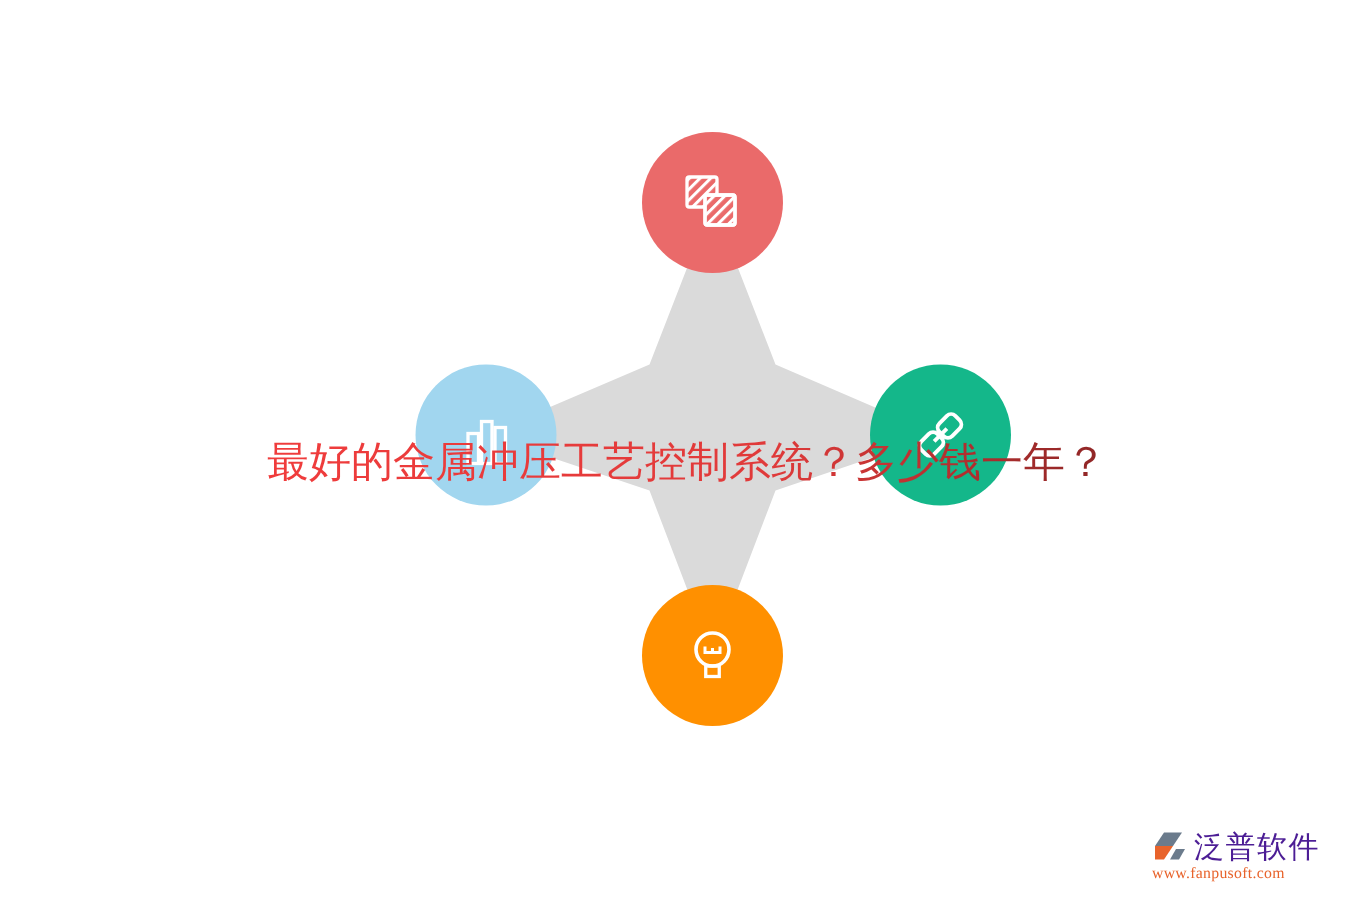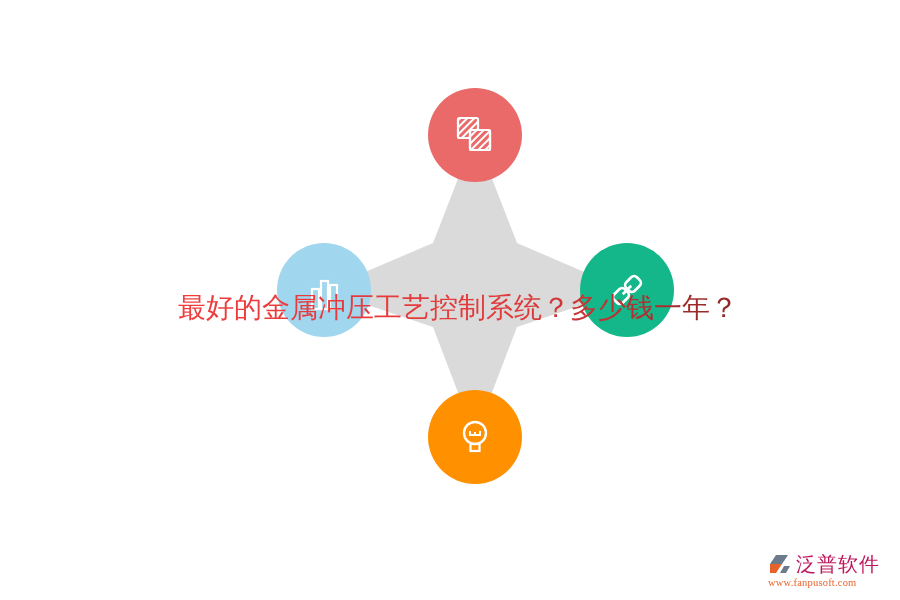--- a/index.html
+++ b/index.html
@@ -7,21 +7,21 @@
     .stage { position: absolute; left: 0; top: 0; width: 900px; height: 600px; }
     .star { position: absolute; left: 0; top: 0; }
     .node { position: absolute; width: 94px; height: 94px; border-radius: 50%; display: flex; align-items: center; justify-content: center; }
     .node svg { display: block; }
     .title-wrap { position: absolute; left: 178px; top: 256px; height: 40px; margin-top: 32px; }
     .title-text { font-size: 28px; line-height: 40px; white-space: nowrap; font-family: "DejaVu Serif", "Liberation Serif", serif;
       background: linear-gradient(90deg, #f03c3c 0%, #e03a3a 60%, #8e2626 100%);
       -webkit-background-clip: text; background-clip: text; color: transparent; }
     .logo { position: absolute; left: 768px; top: 553px; width: 126px; height: 42px; }
     .logo-row { display: flex; align-items: center; }
-    .logo-name { font-family: "DejaVu Sans", "Liberation Sans", sans-serif; font-size: 20px; color: #be185d; margin-left: 4px; letter-spacing: 1px; line-height: 22px; }
+    .logo-name { font-family: "DejaVu Sans", "Liberation Sans", sans-serif; font-size: 20px; color: #4c1d95; margin-left: 4px; letter-spacing: 1px; line-height: 22px; }
     .logo-url { font-family: Liberation Serif, serif; font-size: 10.5px; color: #e8632b; line-height: 14px; margin-top: 1px; letter-spacing: 0.2px; }
   </style>
 </head>
 <body>
 
 <div class="stage">
   <svg class="star" width="900" height="600" viewBox="0 0 900 600">
     <polygon points="475,135 517,243 626,290 517,327 475,437 433,327 323,290 433,243" fill="#dadada"></polygon>
   </svg>
 

